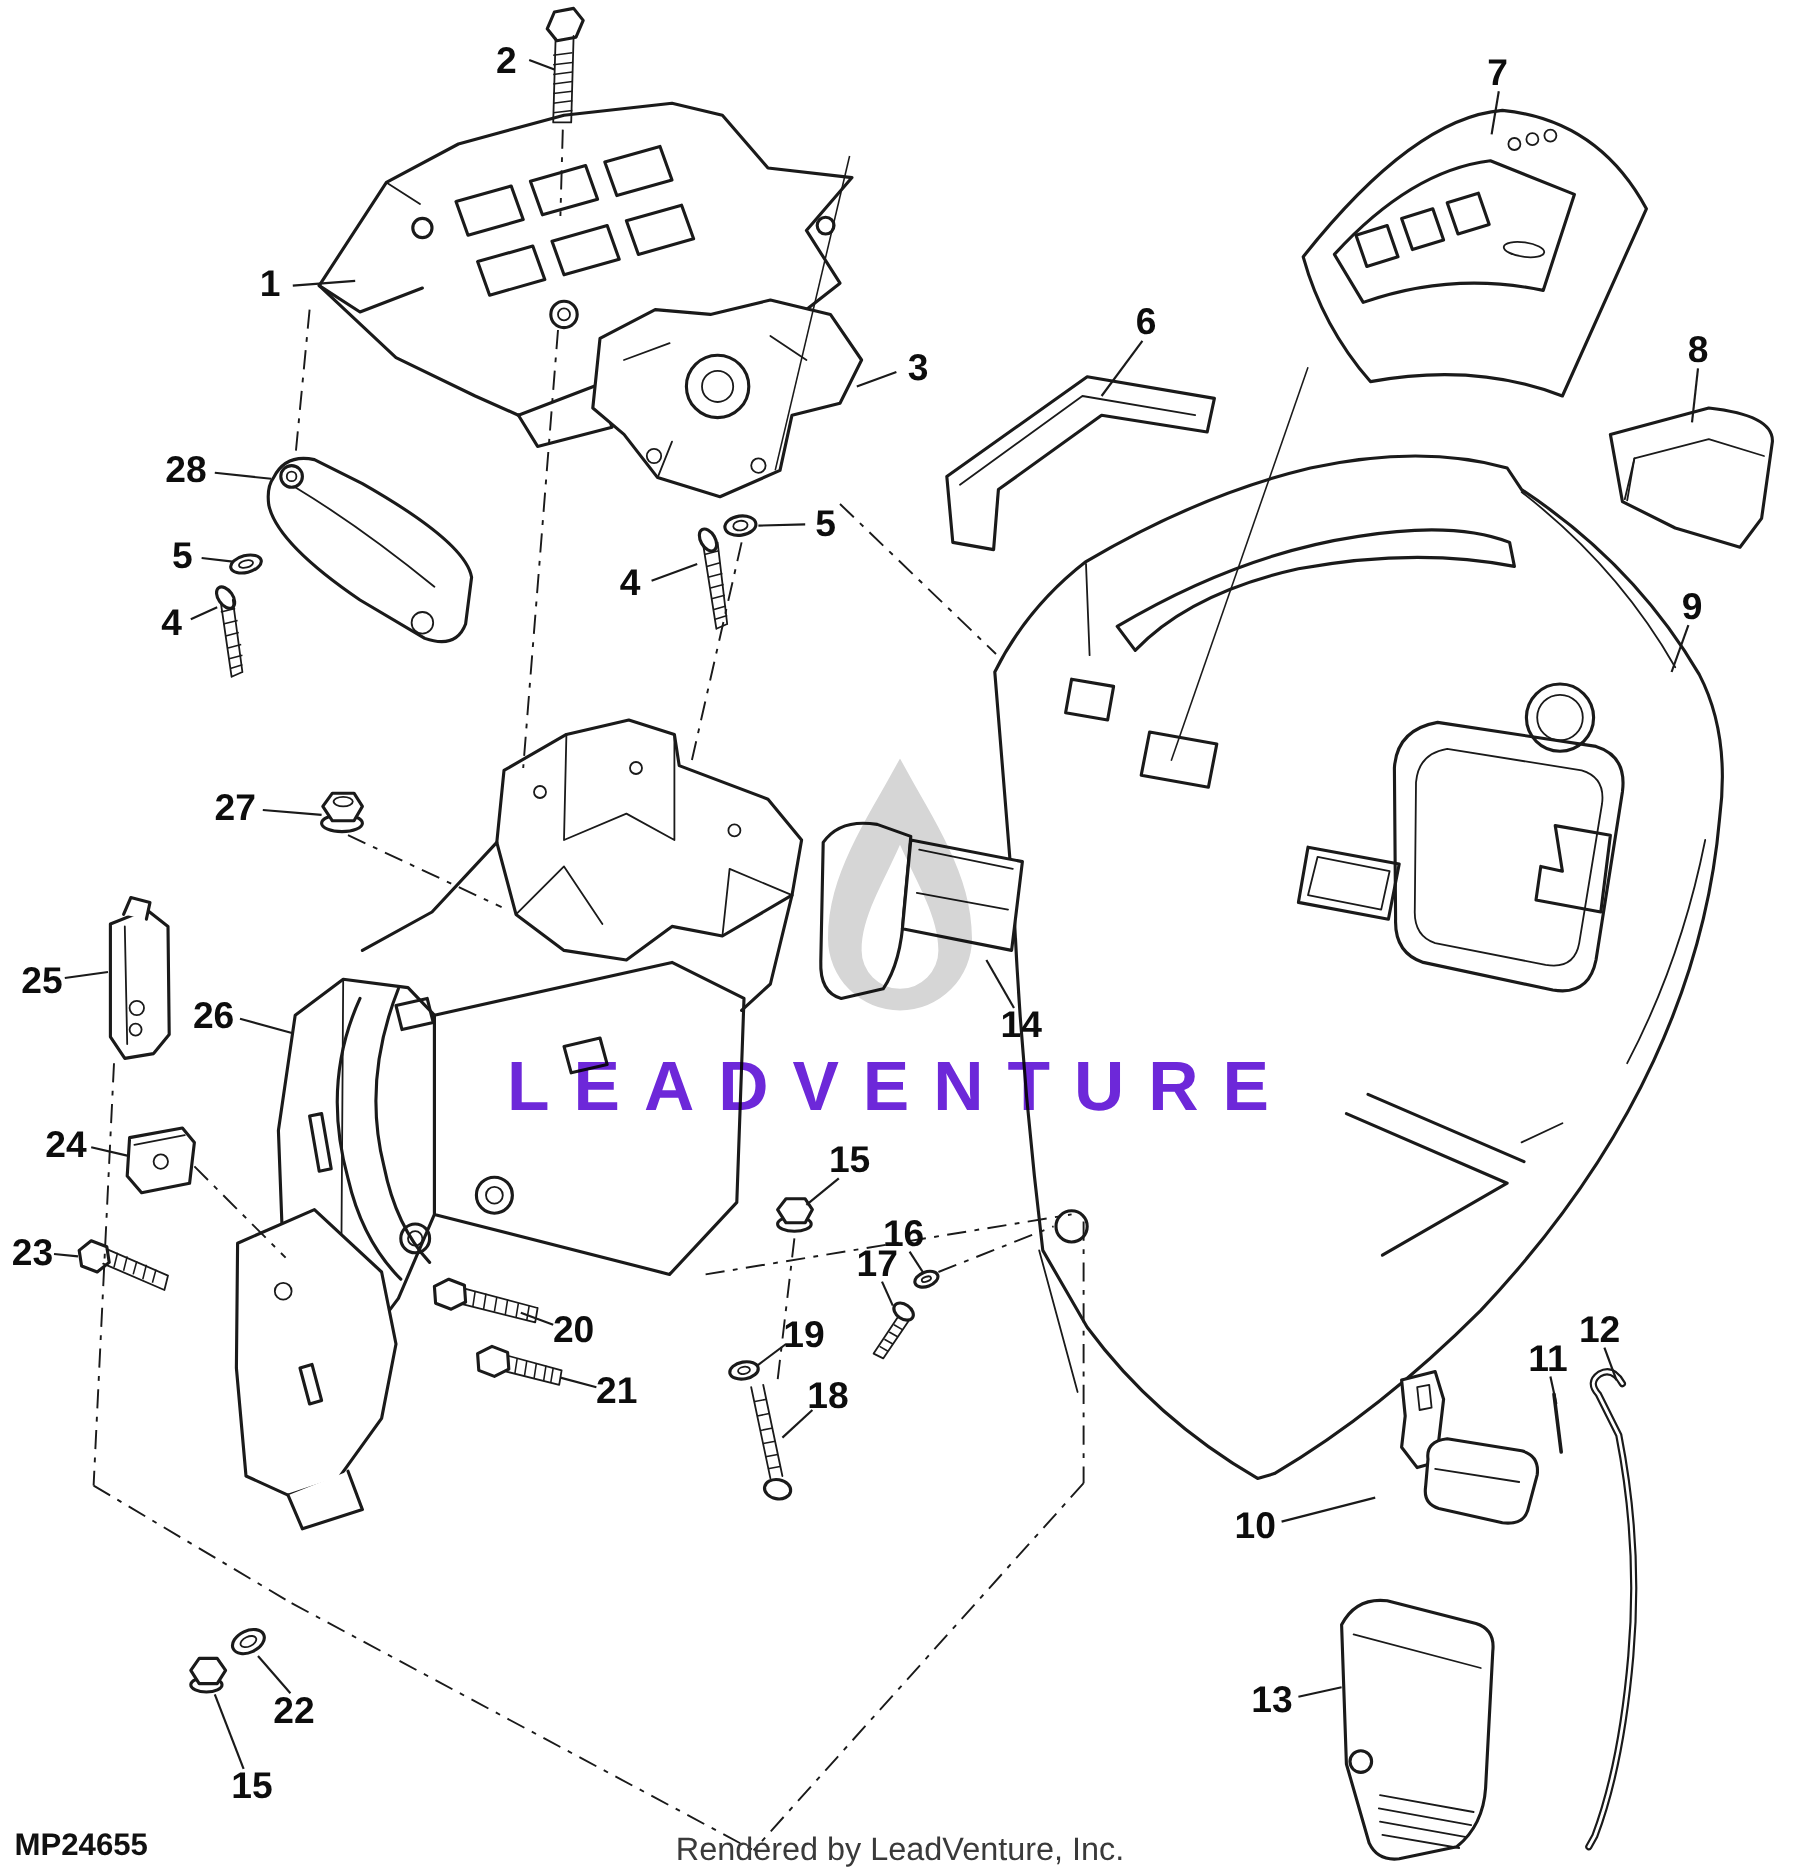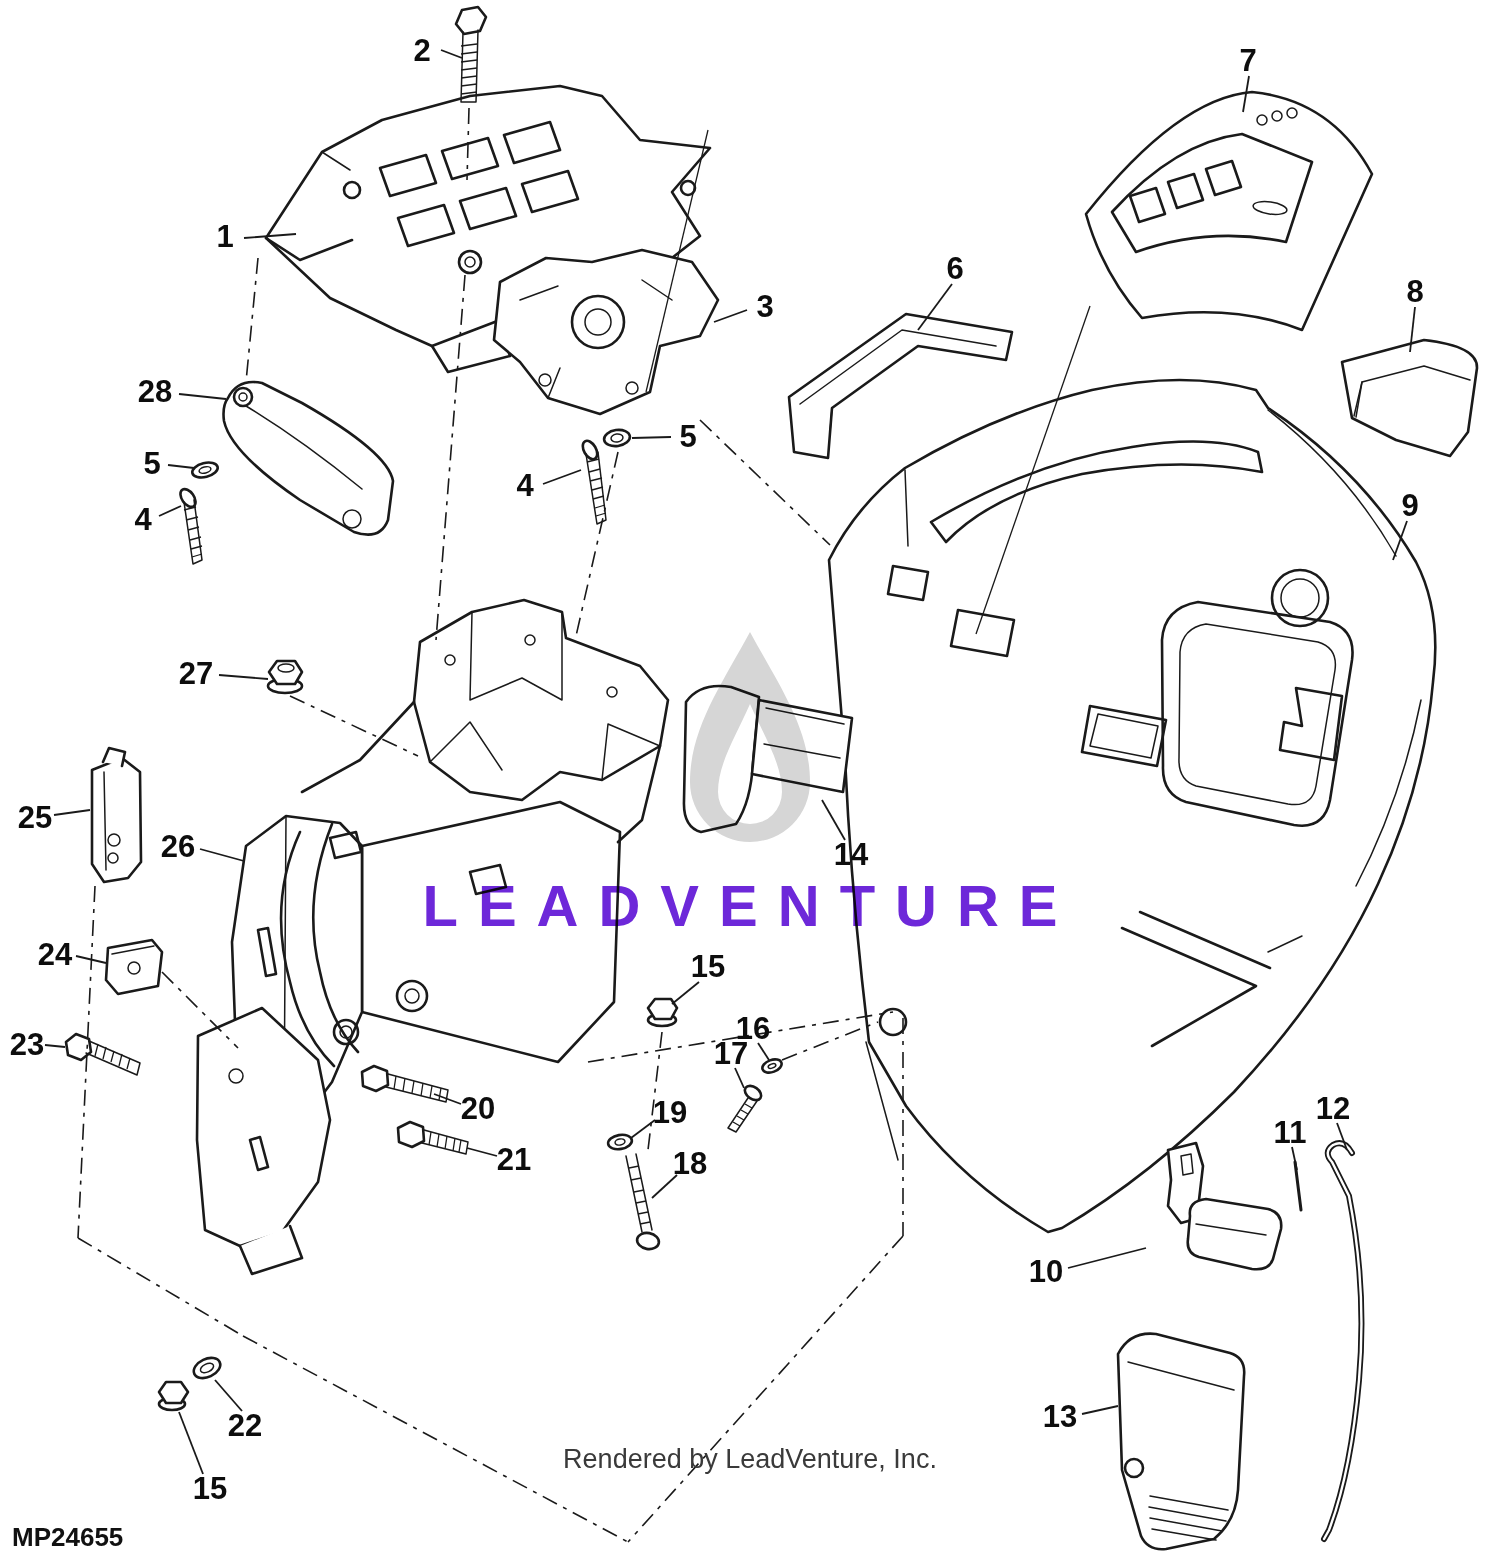--- a/index.html
+++ b/index.html
@@ -36,21 +36,21 @@
     font-size:58px; font-weight:600; letter-spacing:20px;
     color:#6d28d9; white-space:nowrap;
   }
 
   
   .footer-code {
     position:absolute; left:12px; top:1522px; z-index:4;
     font-size:26px; font-weight:bold; color:#111111;
   }
   .footer-credit {
-    position:absolute; left:0; right:0; top:1444px; z-index:4;
+    position:absolute; left:0; right:0; top:1526px; z-index:4;
     text-align:center; font-size:27px; color:#3a3a3a;
   }
 </style>
 </head>
 <body>
 
 <div class="stage">
 
   <svg class="diagram" width="1500" height="1562" viewBox="0 0 1500 1562" xmlns="http://www.w3.org/2000/svg">
 

